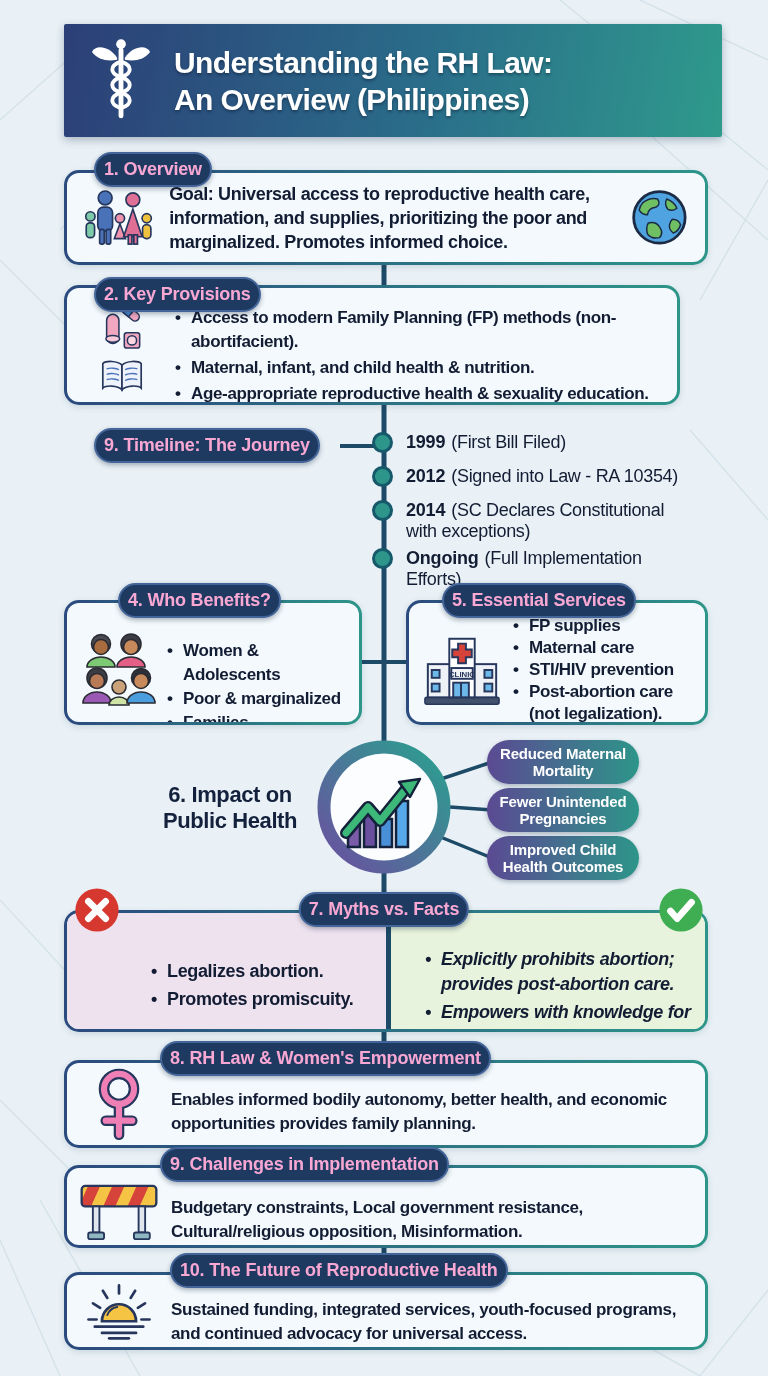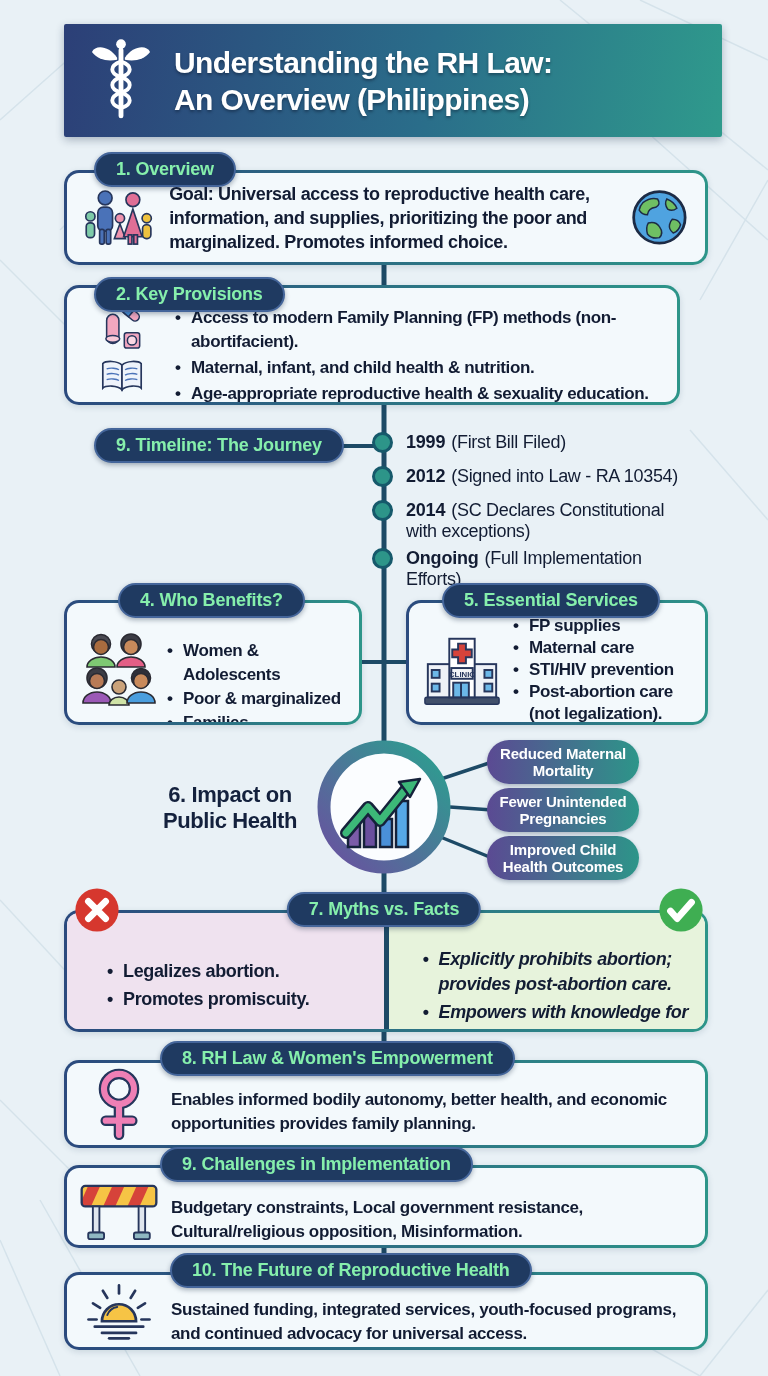--- a/index.html
+++ b/index.html
@@ -13,22 +13,22 @@
           display:flex;align-items:center;z-index:2;box-shadow:0 3px 8px rgba(20,40,70,.3);}
   .header .cad{margin-left:26px;flex:none;}
   .title{margin-left:22px;color:#fff;font-weight:bold;font-size:30px;line-height:37px;
          letter-spacing:-0.6px;text-shadow:0 2px 3px rgba(10,25,45,.45);}
 
   .gbox{position:absolute;background:linear-gradient(90deg,#2b4a7e,#2d9589);border-radius:15px;
         padding:3px;box-sizing:border-box;z-index:2;box-shadow:0 2px 6px rgba(30,60,90,.15);}
   .gbi{background:#f3f9fc;border-radius:12px;width:100%;height:100%;box-sizing:border-box;
        display:flex;overflow:hidden;}
 
-  .pill{position:absolute;z-index:4;background:#1f3a61;color:#86efac;font-weight:bold;font-size:18px;
-        padding:5px 20px;border-radius:999px;border:2.5px solid #44659a;white-space:nowrap;
+  .pill{position:absolute;z-index:4;background:#1f3a61;color:#f9a8d4;font-weight:bold;font-size:18px;
+        padding:5px 8px;border-radius:999px;border:2.5px solid #44659a;white-space:nowrap;
         box-shadow:0 2px 5px rgba(15,35,60,.35);letter-spacing:-0.2px;}
 
   .blt{list-style:none;margin:0;padding:0;}
   .blt li{position:relative;padding-left:18px;font-weight:bold;letter-spacing:-0.35px;}
   .blt li::before{content:"•";position:absolute;left:2px;}
 
   .body-p{margin:0;font-weight:bold;letter-spacing:-0.35px;}
 
   
   .s1 .gbi{padding:12px 16px;align-items:center;}
@@ -61,21 +61,21 @@
   .impact-label{position:absolute;left:140px;top:782px;width:180px;z-index:3;text-align:center;
                 font-size:22px;line-height:26px;font-weight:bold;color:#14213d;letter-spacing:-0.4px;}
   .ring{position:absolute;left:312px;top:735px;z-index:3;}
   .opill{position:absolute;left:487px;width:152px;height:44px;z-index:3;border-radius:999px;
          background:linear-gradient(90deg,#5b4a93,#2d9589);color:#fff;font-weight:bold;
          font-size:15px;line-height:17px;display:flex;align-items:center;justify-content:center;
          text-align:center;letter-spacing:-0.2px;box-shadow:0 2px 4px rgba(20,40,70,.3);padding:14px 8px;box-sizing:border-box;}
 
   
   .mf{padding:0;}
-  .mf-left{flex:1;background:#efe2ef;}
+  .mf-left{flex:1;background:#efe2ef;padding-left:44px;}
   .mf-div{width:5px;background:#1d4a66;flex:none;}
   .mf-right{flex:1;background:#e7f3dc;}
   .myths{margin:44px 0 0 38px;font-size:18px;line-height:28px;}
   .facts{margin:34px 0 0 32px;font-size:18px;line-height:25px;width:282px;font-style:italic;}
   .facts li{margin-bottom:3px;}
   .badge{position:absolute;z-index:5;}
 
   
   .srow .gbi{padding:0 14px 0 0;}
   .srow .iconcol{width:104px;display:flex;align-items:center;justify-content:center;flex:none;}

